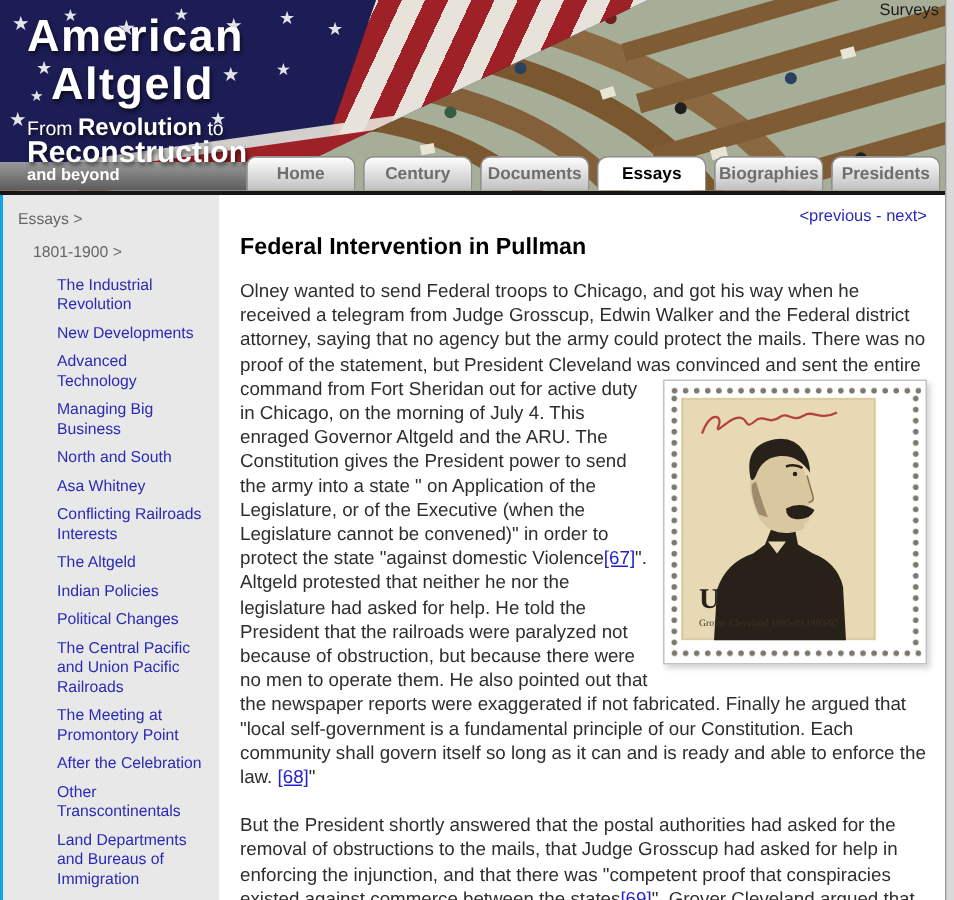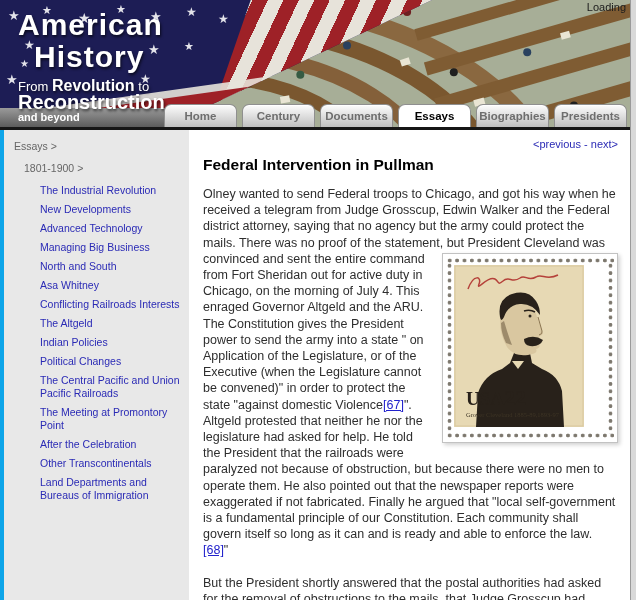--- a/index.html
+++ b/index.html
@@ -38,21 +38,21 @@
   .tab{flex:1;display:flex;align-items:center;justify-content:center;
        font-size:11.5px;font-weight:bold;color:#6e6e6e;
        background:linear-gradient(#fdfdfd,#c0c0c0);
        border:1px solid #8f8f8f;border-bottom:none;border-radius:7px 7px 0 0;
        box-shadow:inset 0 1px 0 #fff;cursor:pointer;}
   .tab.active{background:#fff;color:#000;}
   .divider{height:3px;background:#161616;}
 
   
   .content{display:flex;height:470px;}
-  .sidebar{width:189px;background:#e8e8e8;border-left:4px solid #0ea5e9;
+  .sidebar{width:146px;background:#e8e8e8;border-left:2px solid #0ea5e9;
            box-sizing:border-box;padding-top:10px;font-size:10.5px;line-height:13px;
            overflow:hidden;flex-shrink:0;}
   .crumb{display:block;color:#666;text-decoration:none;margin-bottom:9px;}
   .c0{margin-left:10px;} .c1{margin-left:20px;} .c2{margin-left:28px;margin-right:6px;}
   .snav a{display:block;color:#2a2ab5;text-decoration:none;margin:0 6px 6px 36px;}
 
   .main{flex:1;background:#fff;padding:6px 12px 0 14px;box-sizing:border-box;overflow:hidden;}
   .pager{text-align:right;font-size:11px;color:#2a2ab5;margin:2px 0 4px;}
   .pager a{color:#2a2ab5;text-decoration:none;text-align:right;}
   .essay-title{font-size:15.5px;font-weight:bold;color:#000;margin:6px 0 12px;}
@@ -102,42 +102,42 @@
       <g>
         <circle cx="260" cy="50" r="3" fill="#29415f"></circle>
         <circle cx="305" cy="25" r="3" fill="#6e1f1f"></circle>
         <circle cx="340" cy="70" r="3" fill="#1f1f1f"></circle>
         <circle cx="395" cy="55" r="3" fill="#29415f"></circle>
         <circle cx="430" cy="95" r="3" fill="#1f1f1f"></circle>
         <circle cx="225" cy="72" r="3" fill="#355b43"></circle>
       </g>
     </svg>
 
-    <span class="loading">Loading</span>
+    <span class="loading">Surveys</span>
 
     <div class="flag">
       <div class="stripes"></div>
       <div class="swoosh-w"></div>
       <div class="swoosh-r"></div>
       <span class="star" style="left:8px;top:8px;font-size:13px;">★</span>
       <span class="star" style="left:42px;top:4px;font-size:11px;">★</span>
       <span class="star" style="left:78px;top:10px;font-size:14px;">★</span>
       <span class="star" style="left:116px;top:3px;font-size:11px;">★</span>
       <span class="star" style="left:150px;top:9px;font-size:13px;">★</span>
       <span class="star" style="left:186px;top:5px;font-size:12px;">★</span>
       <span class="star" style="left:218px;top:12px;font-size:12px;">★</span>
       <span class="star" style="left:24px;top:38px;font-size:12px;">★</span>
       <span class="star" style="left:148px;top:42px;font-size:13px;">★</span>
       <span class="star" style="left:184px;top:40px;font-size:11px;">★</span>
       <span class="star" style="left:6px;top:72px;font-size:13px;">★</span>
       <span class="star" style="left:140px;top:72px;font-size:12px;">★</span>
       <span class="star" style="left:20px;top:58px;font-size:10px;">★</span>
       <div class="flag-text">
         <div class="t-american">American</div>
-        <div class="t-history">History</div>
+        <div class="t-history">Altgeld</div>
         <div class="t-sub1"><span>From</span> <b>Revolution</b> <span>to</span></div>
         <div class="t-sub2">Reconstruction</div>
       </div>
       <div class="band">
         <span>and beyond</span>
       </div>
     </div>
 
     <div class="tabs">
       <div class="tab">Home</div>

